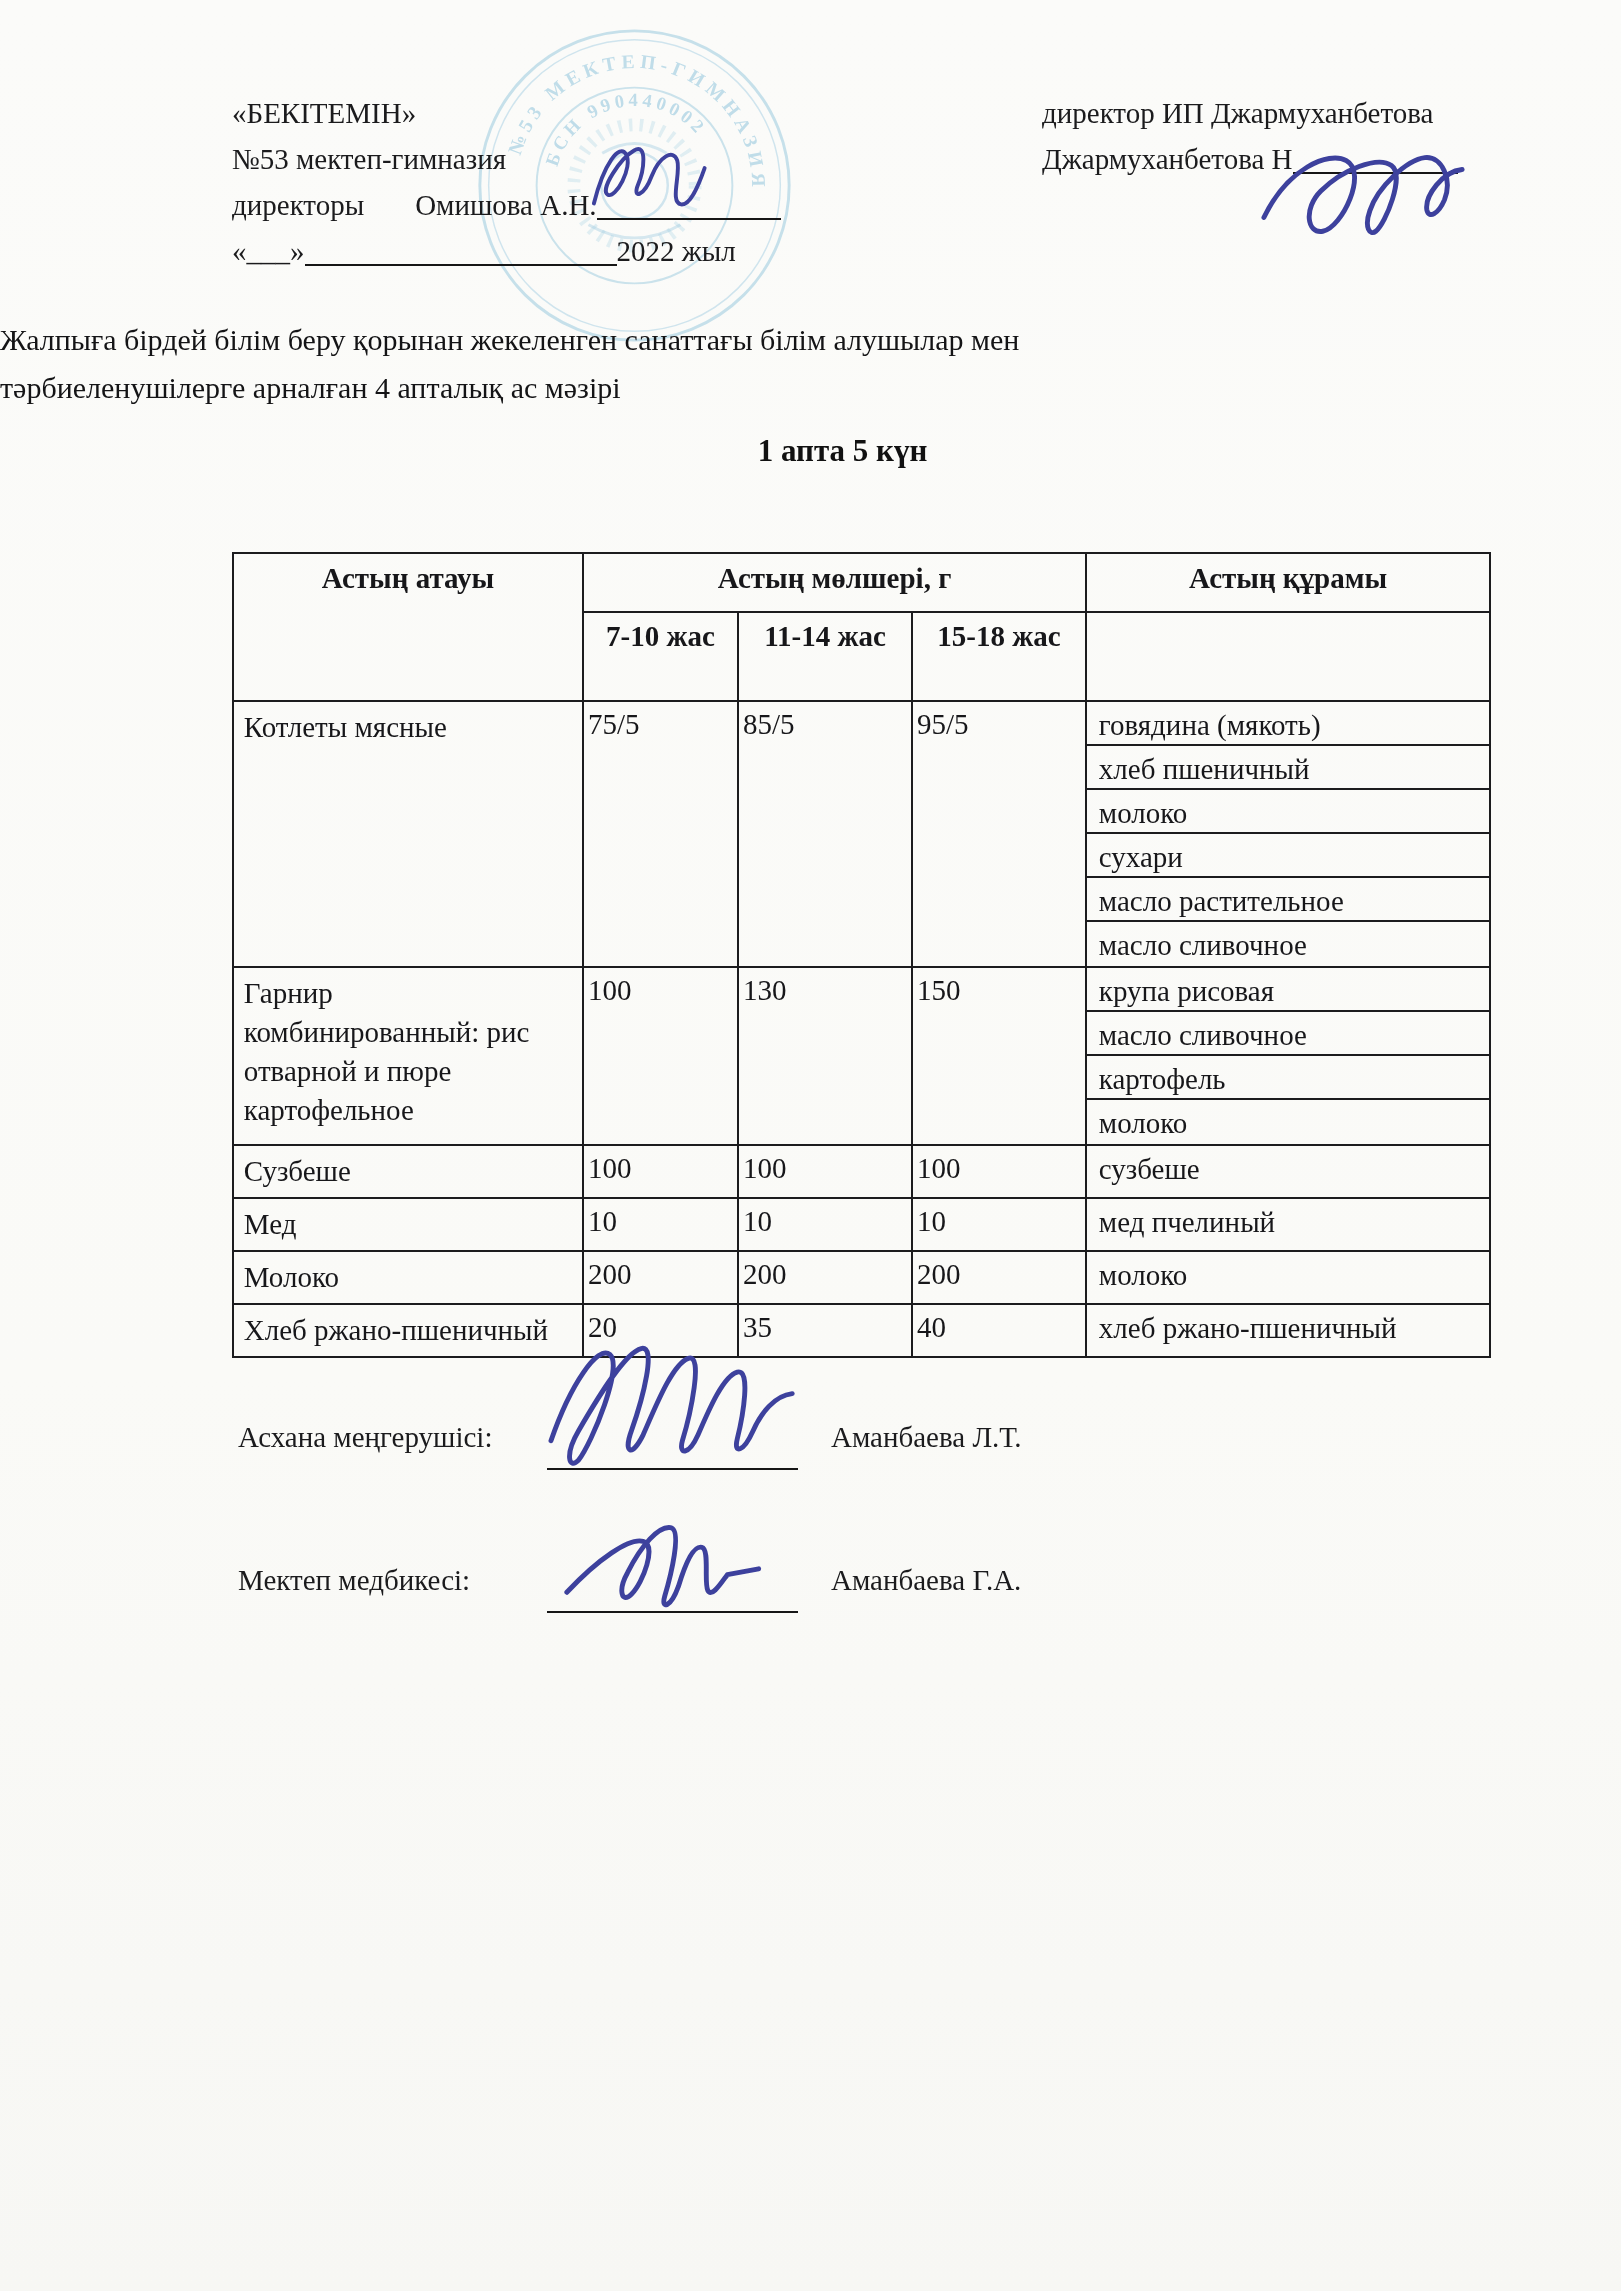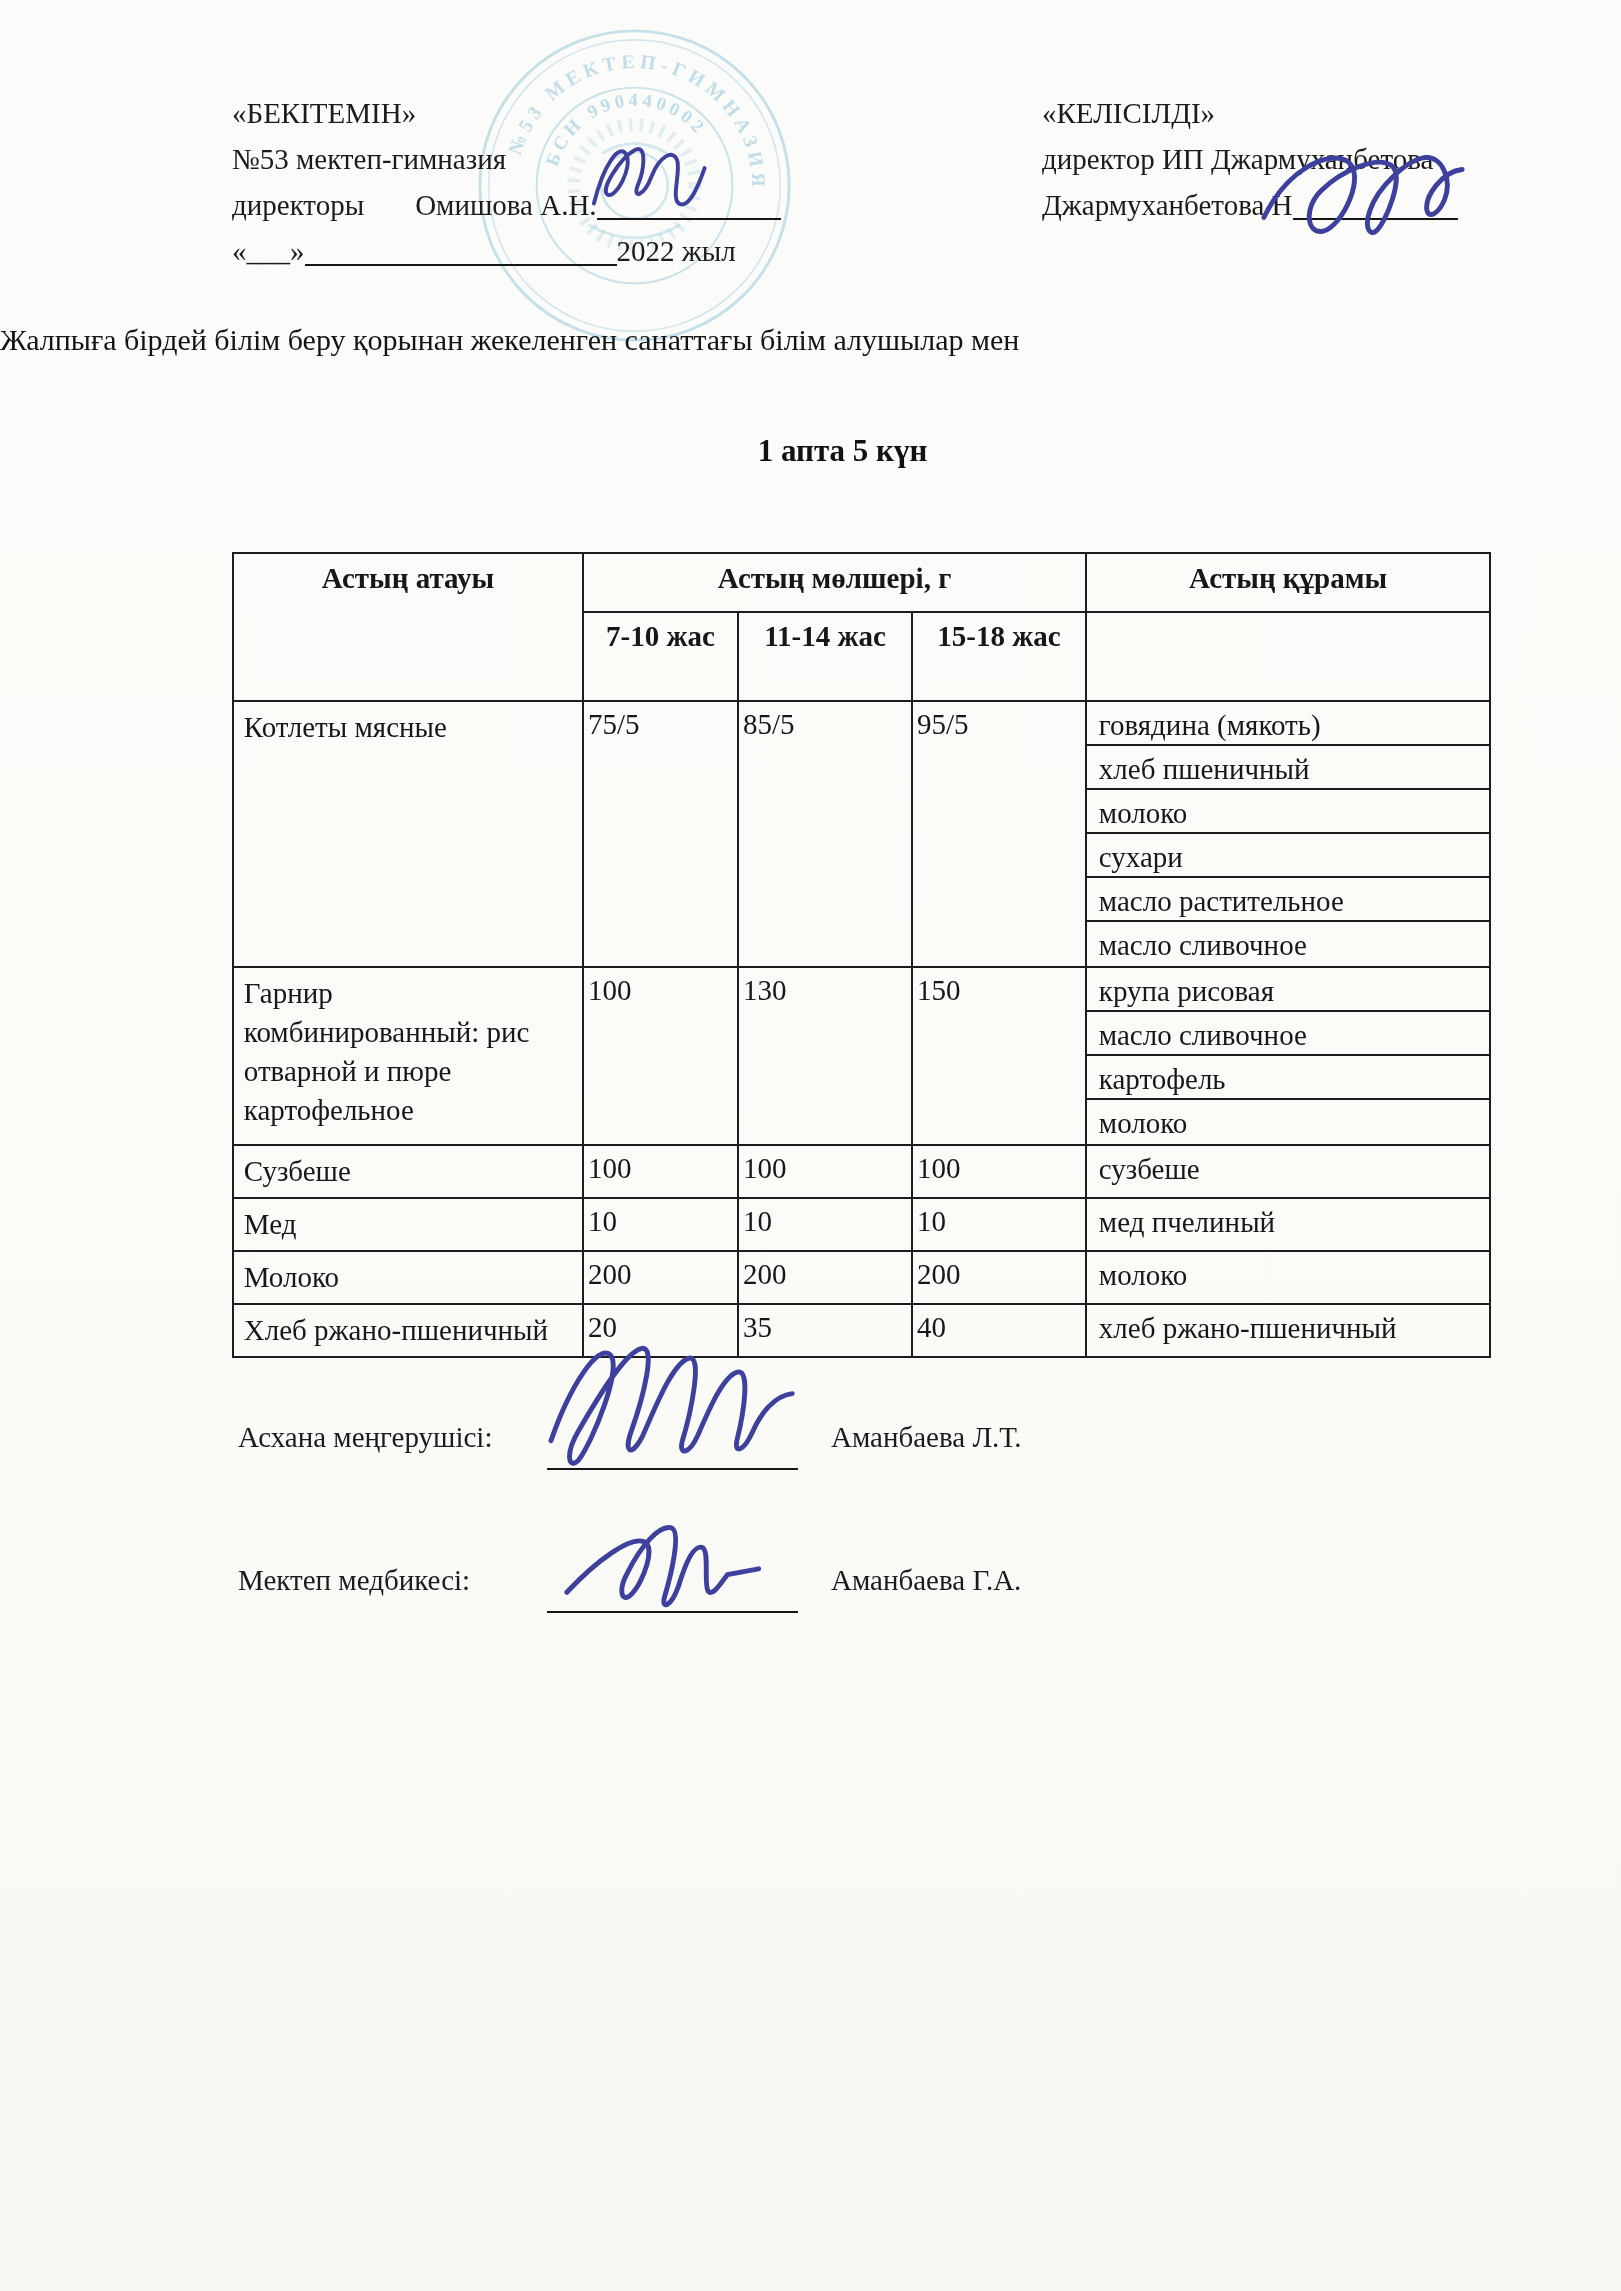--- a/index.html
+++ b/index.html
@@ -91,37 +91,37 @@
     <div>№53 мектеп-гимназия</div>
     <div>
       <span>директоры</span><span class="gap"></span><span>Омишова А.Н.</span><span class="uline u185"></span>
     </div>
     <div>
       <span>«___»</span><span class="uline u315"></span><span>2022 жыл</span>
     </div>
   </div>
 
   <div class="appr appr-right">
-    <div>«КЕЛІСІЛДІ»</div>
     <div>директор ИП Джармуханбетова</div>
     <div>
       <span>Джармуханбетова Н</span><span class="uline u165"></span>
     </div>
   </div>
 
   <svg class="ink" style="left:586px;top:125px;" width="152" height="98" viewBox="0 0 155 100">
     <path stroke-width="4" d="M8,80 C18,40 34,18 41,30 C48,43 30,76 22,71 C14,66 35,34 49,26 C63,18 59,47 53,61 C47,76 59,73 67,52 C75,32 89,24 93,36 C97,49 85,79 97,81 C106,82 114,64 121,44" stroke="#3d419d"></path>
   </svg>
 
   <svg class="ink" style="left:1258px;top:139px;" width="211" height="108" viewBox="0 0 215 110">
     <path stroke-width="5" d="M6,80 C30,30 72,12 90,22 C112,34 86,90 66,94 C50,97 46,71 64,53 C86,31 122,17 136,27 C150,37 130,86 120,94 C114,99 108,90 114,73 C122,49 152,21 170,19 C188,17 198,42 190,62 C184,76 174,82 172,72 C170,58 188,33 208,31" stroke="#3d419d"></path>
   </svg>
 
   <div class="doc-title">
     <div>Жалпыға бірдей білім беру қорынан жекеленген санаттағы білім алушылар мен</div>
+    <div>тәрбиеленушілерге арналған  4 апталық ас мәзірі</div>
   </div>
   <div class="doc-subtitle">1 апта 5 күн</div>
 
   <table class="menu">
     <colgroup>
       <col style="width:350px">
         <col style="width:155px">
         <col style="width:174px">
         <col style="width:174px">
         <col style="width:404px">

